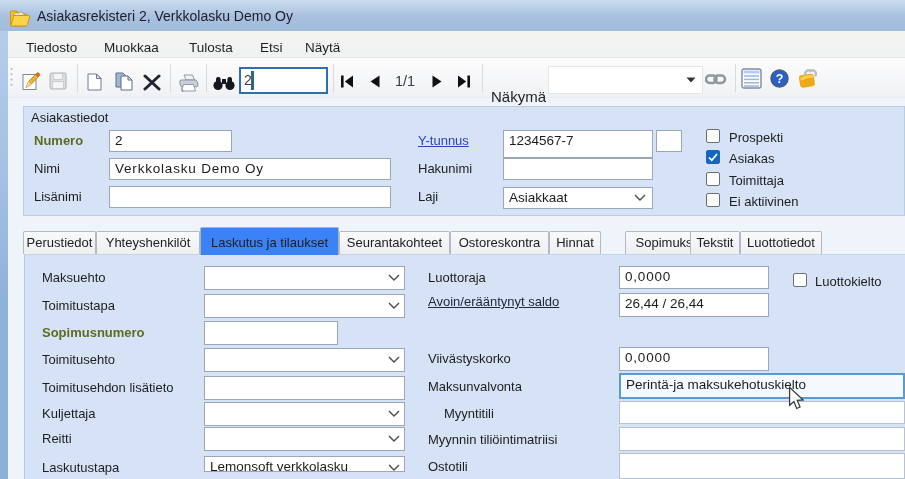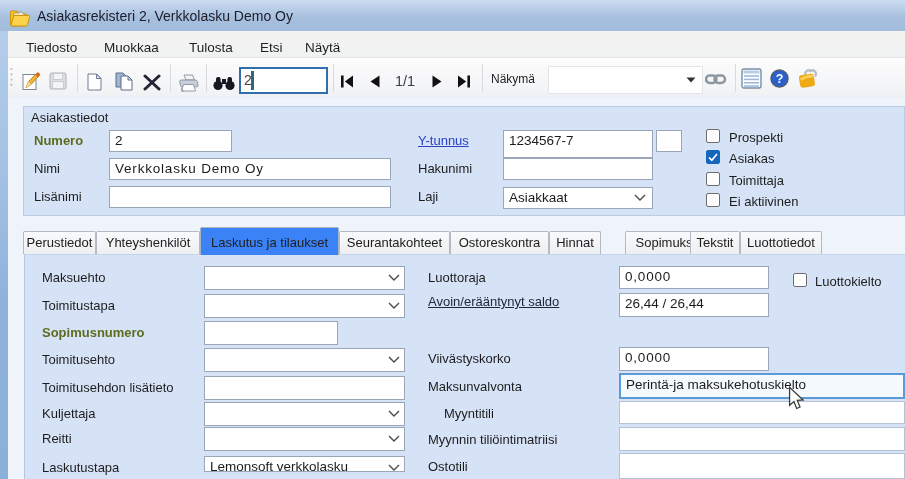--- a/index.html
+++ b/index.html
@@ -117,21 +117,21 @@
 </svg>
 <div class="abs" style="left:395px; top:73px; font-size:14.5px; color:#3c3c4e;">1/1</div>
 <svg class="abs" style="left:431px; top:75px;" width="12" height="13" viewBox="0 0 12 13">
   <path d="M1.5 0.5 L1.5 12.5 L10.5 6.5 Z" fill="#111"></path>
 </svg>
 <svg class="abs" style="left:457px; top:75px;" width="14" height="13" viewBox="0 0 14 13">
   <path d="M1 0.5 L1 12.5 L9.2 6.5 Z" fill="#111"></path>
   <rect x="10.4" y="0.5" width="2.6" height="12" fill="#111"></rect>
 </svg>
 <div class="abs vsep" style="left:482px;"></div>
-<div class="abs" style="left:491px; top:72px; font-size:12px; color:#232323;">Näkymä</div>
+<div class="abs" style="left:491px; top:88px; font-size:15px; color:#232323;">Näkymä</div>
 
 <div class="abs" style="left:548px; top:66px; width:155px; height:28px; background:#fff; border:1px solid #e2e6ea; border-radius:1px;"></div>
 <svg class="abs" style="left:686px; top:77px;" width="10" height="6" viewBox="0 0 10 6">
   <path d="M0.5 0.5 L9.5 0.5 L5 5.5 Z" fill="#333"></path>
 </svg>
 
 <svg class="abs" style="left:705px; top:72px;" width="22" height="14" viewBox="0 0 22 14">
   <rect x="1" y="3.5" width="10.5" height="7.5" rx="3.7" fill="none" stroke="#8e979e" stroke-width="2.5"></rect>
   <rect x="9.5" y="3.5" width="10.5" height="7.5" rx="3.7" fill="none" stroke="#8e979e" stroke-width="2.5"></rect>
 </svg>

